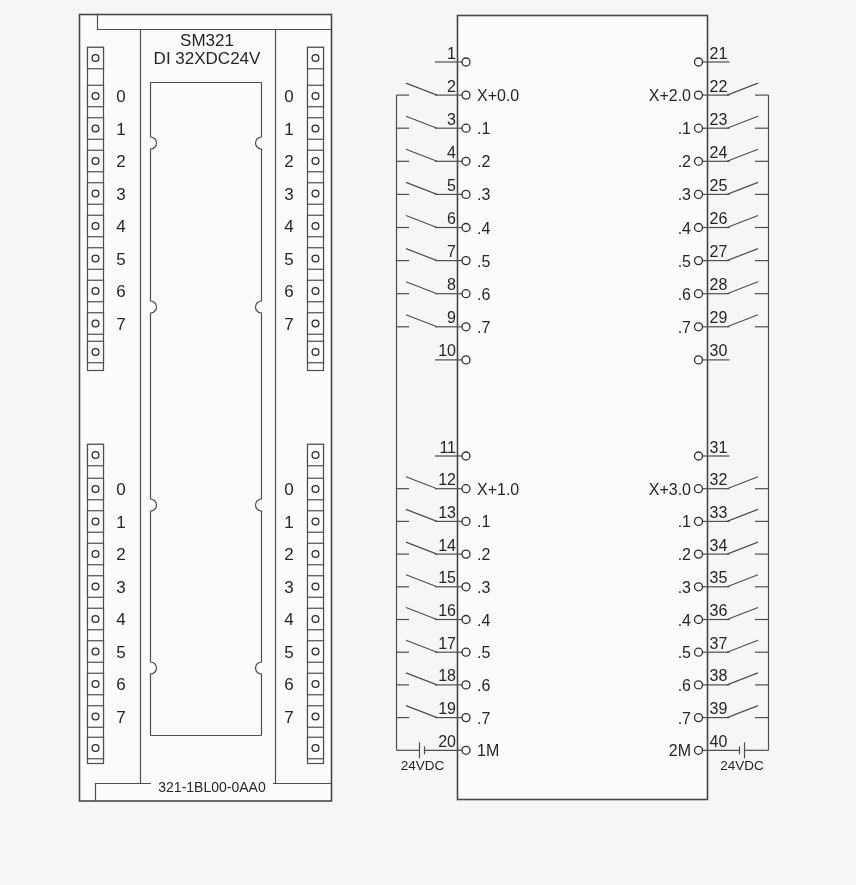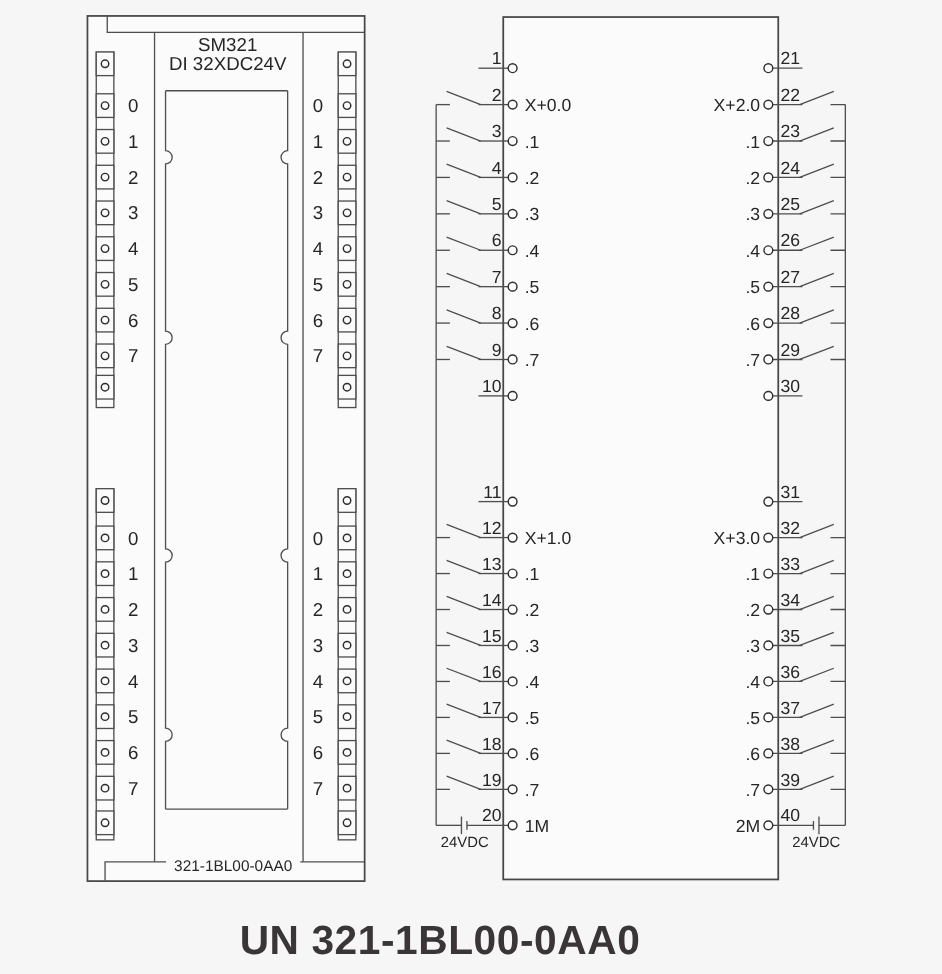--- a/index.html
+++ b/index.html
@@ -476,14 +476,13 @@
           <line x1="739.5" y1="746.3" x2="739.5" y2="754.3" class="line"></line>
           <line x1="739.5" y1="750.3" x2="702.5" y2="750.3" class="line"></line>
           <circle cx="698.5" cy="750.3" r="4" class="shape dark"></circle>
           <text x="709.5" y="746.8" text-anchor="start" class="num txt">40</text>
           <text x="691" y="756.3" text-anchor="end" class="num txt">2M</text>
         </g>
         <line x1="768.5" y1="95.1" x2="768.5" y2="750.3" class="line"></line>
         <text x="742" y="770.3" text-anchor="middle" class="vdc txt">24VDC</text>
       </g>
     </svg>
-  <div class="caption">UN 321-1BL00-0AA0</div>
 </div>
 
 </body></html>

